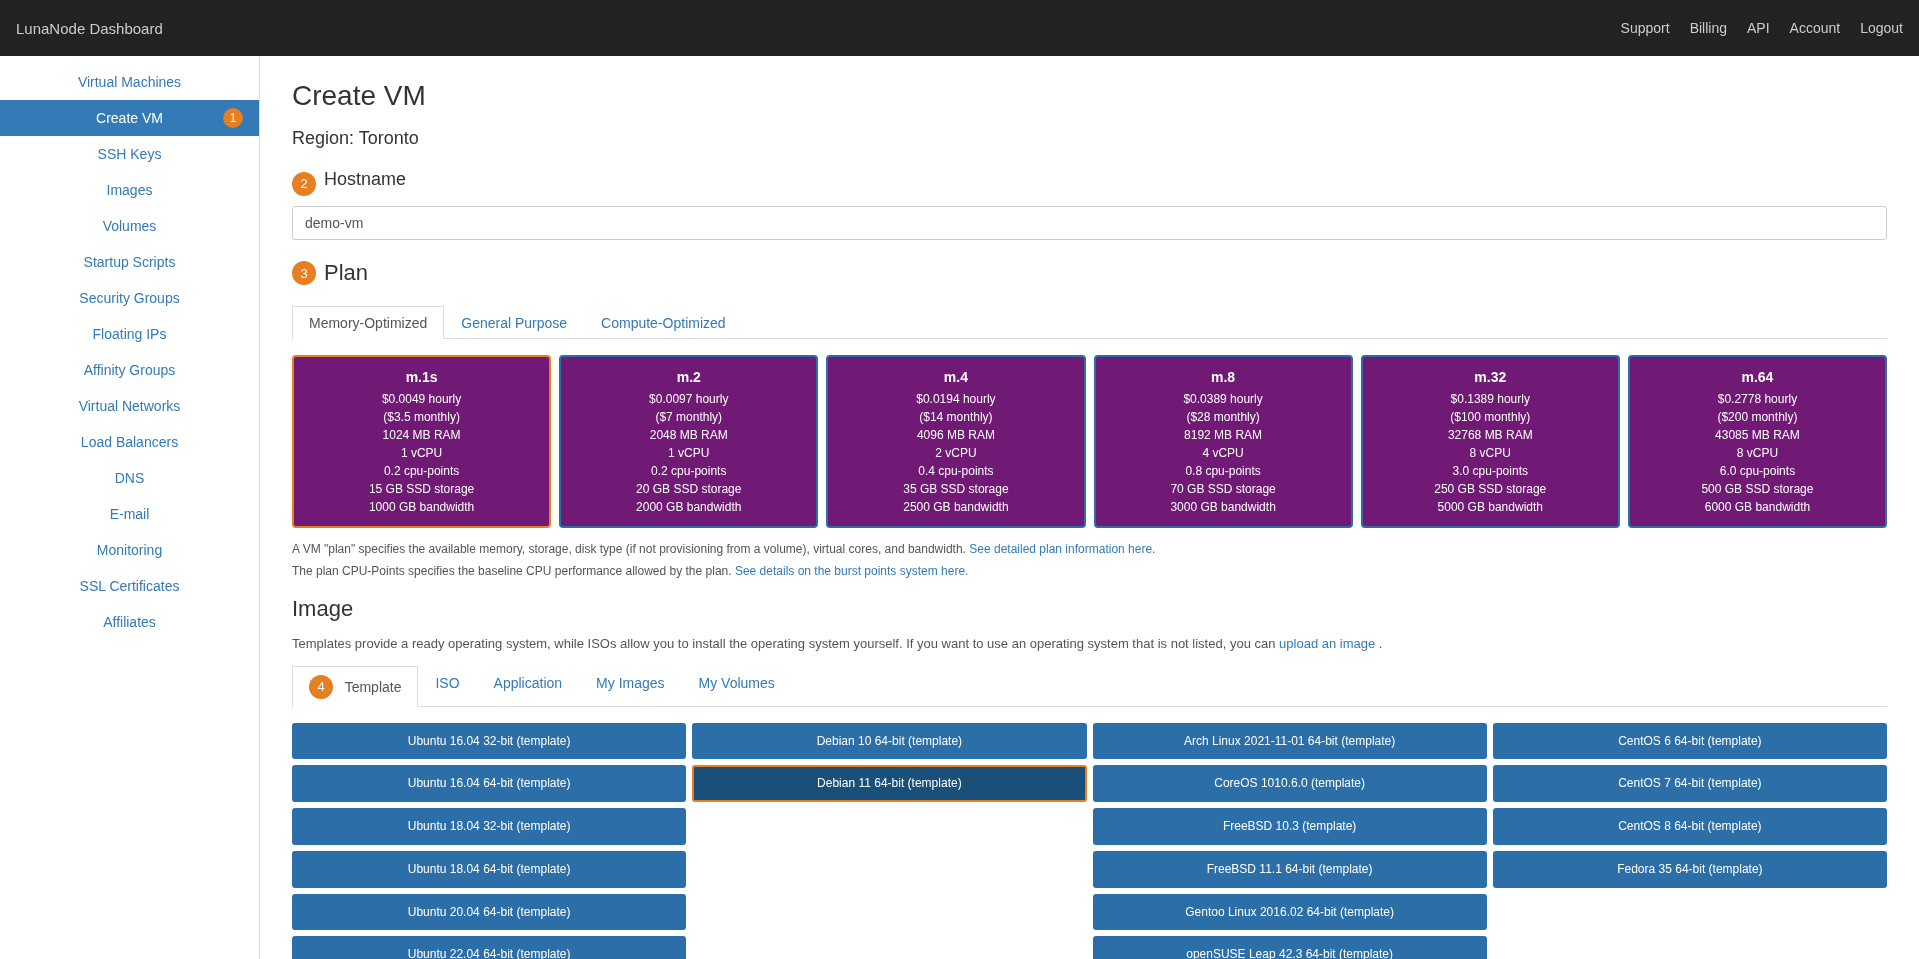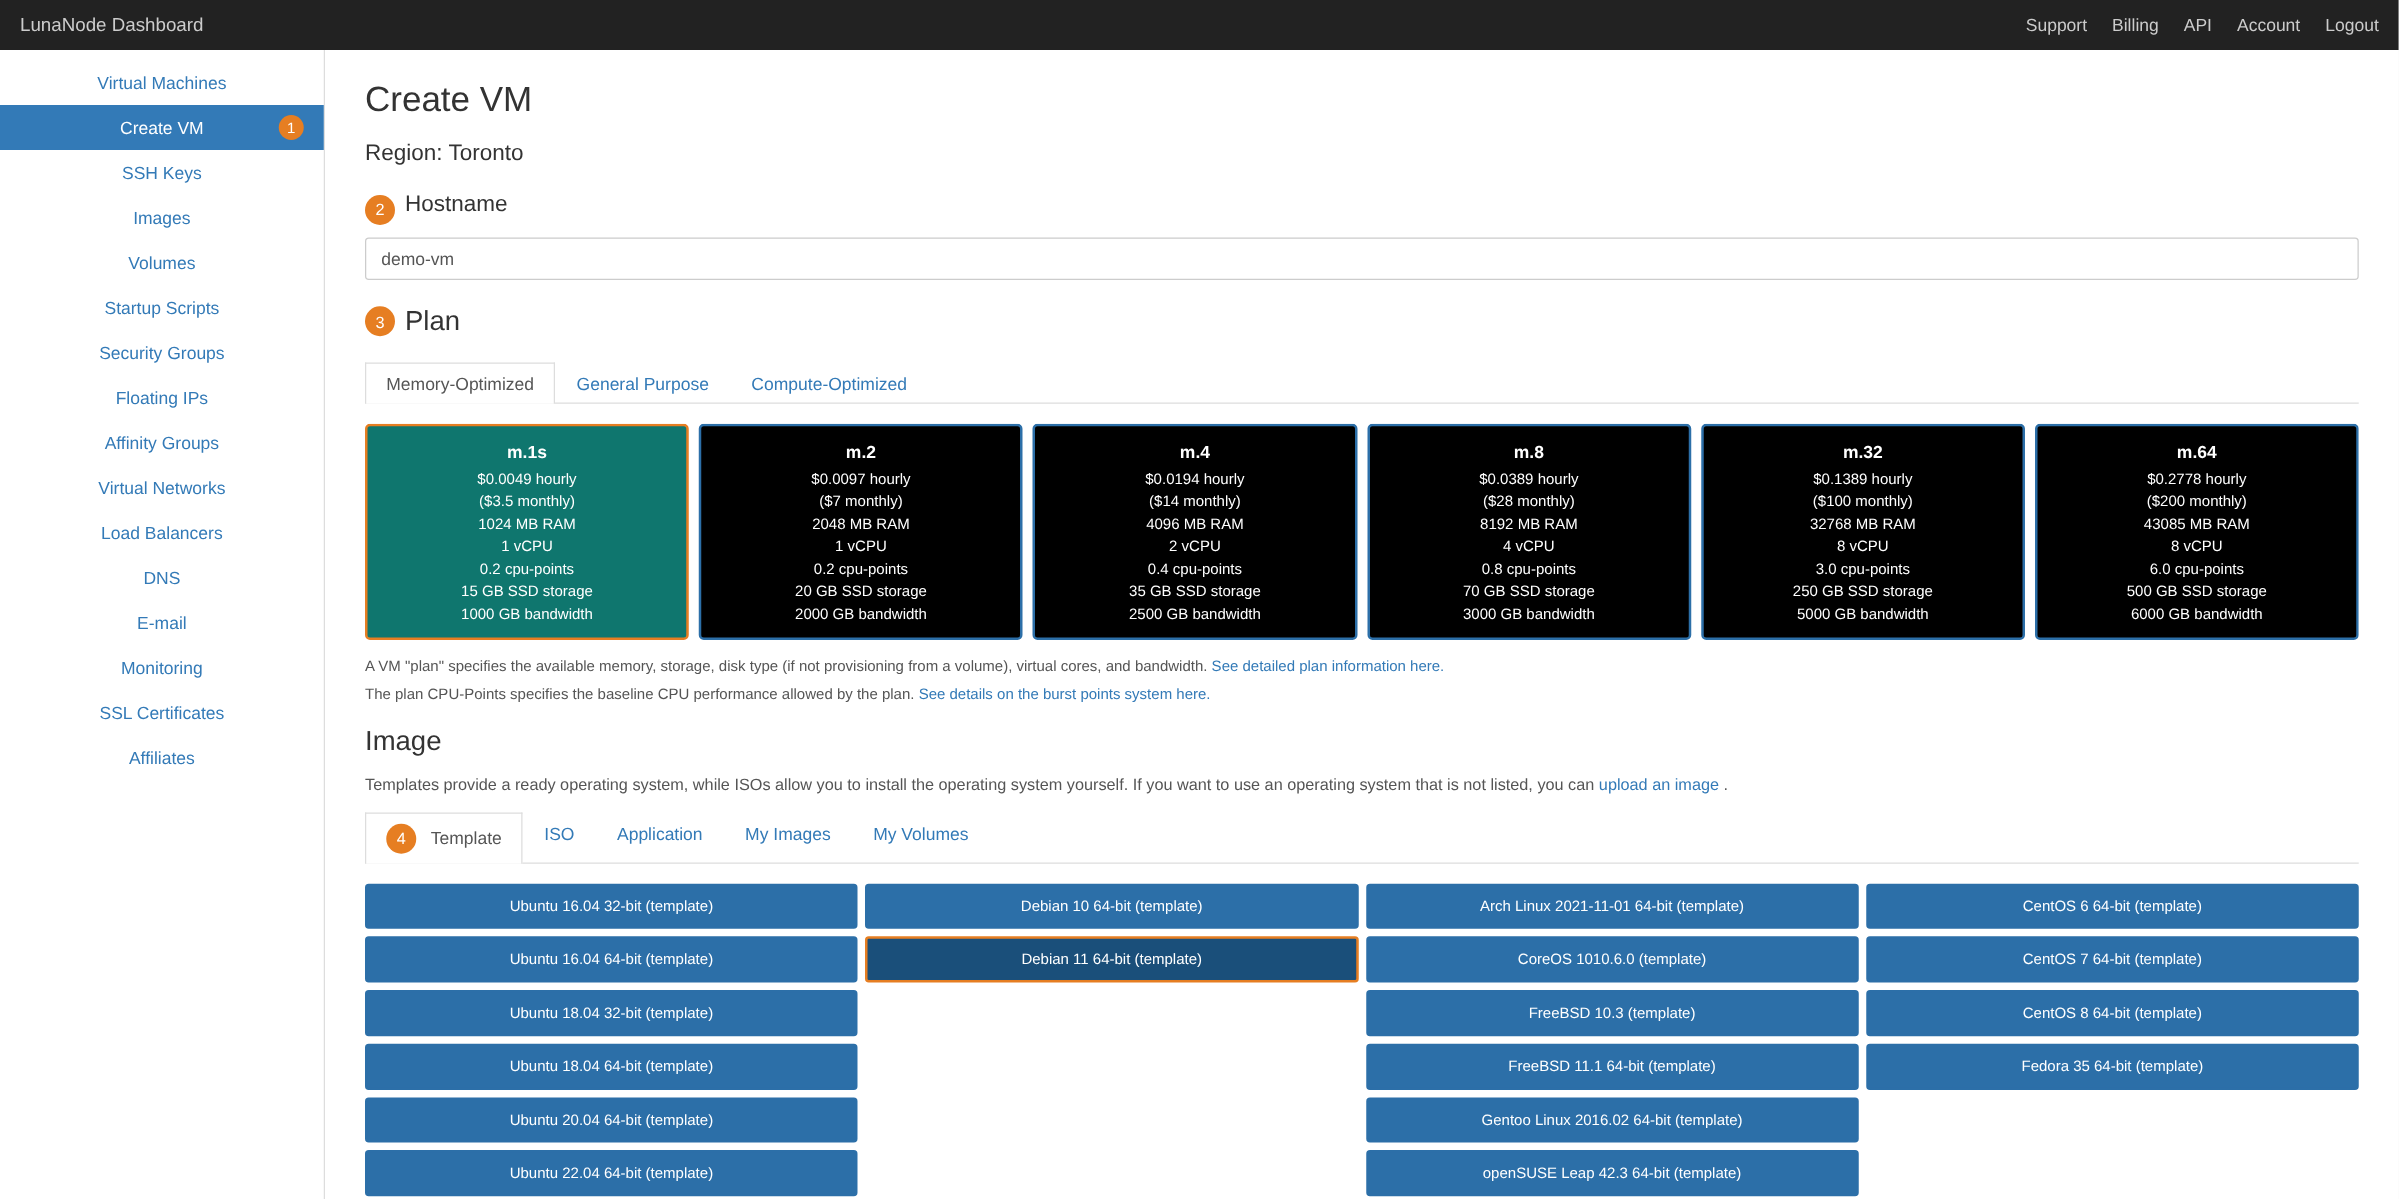--- a/index.html
+++ b/index.html
@@ -2,21 +2,21 @@
 <html><head>
   <meta charset="utf-8">
   <style>
     * { box-sizing: border-box; margin: 0; padding: 0; }
     body { font-family: Arial, sans-serif; font-size: 14px; color: #333; background: #f5f5f5; }
 
     
     .top-nav {
       background: #222;
       color: #fff;
-      height: 40px;
+      height: 56px;
       display: flex;
       align-items: center;
       padding: 0 16px;
       justify-content: space-between;
     }
     .top-nav-brand { font-size: 15px; color: #ccc; }
     .top-nav-links { display: flex; gap: 20px; }
     .top-nav-links a { color: #ccc; text-decoration: none; font-size: 14px; cursor: pointer; }
 
     
@@ -147,35 +147,35 @@
 
     
     .plan-cards {
       display: flex;
       gap: 8px;
       flex-wrap: nowrap;
       margin-bottom: 12px;
       overflow-x: auto;
     }
     .plan-card {
-      background: #000000;
+      background: #701a75;
       color: #fff;
       border: 2px solid #2c6fa8;
       border-radius: 4px;
       padding: 10px 8px;
       text-align: center;
       cursor: pointer;
       min-width: 130px;
       flex: 1;
       font-size: 12px;
       line-height: 1.5;
     }
     .plan-card.selected {
       border-color: #e67e22;
-      background: #0f766e;
+      background: #701a75;
     }
     .plan-card .plan-name { font-size: 14px; font-weight: bold; margin-bottom: 2px; }
 
     .plan-info-text {
       font-size: 12px;
       color: #555;
       margin-bottom: 4px;
       line-height: 1.5;
     }
     .plan-info-text a { color: #337ab7; text-decoration: none; }

